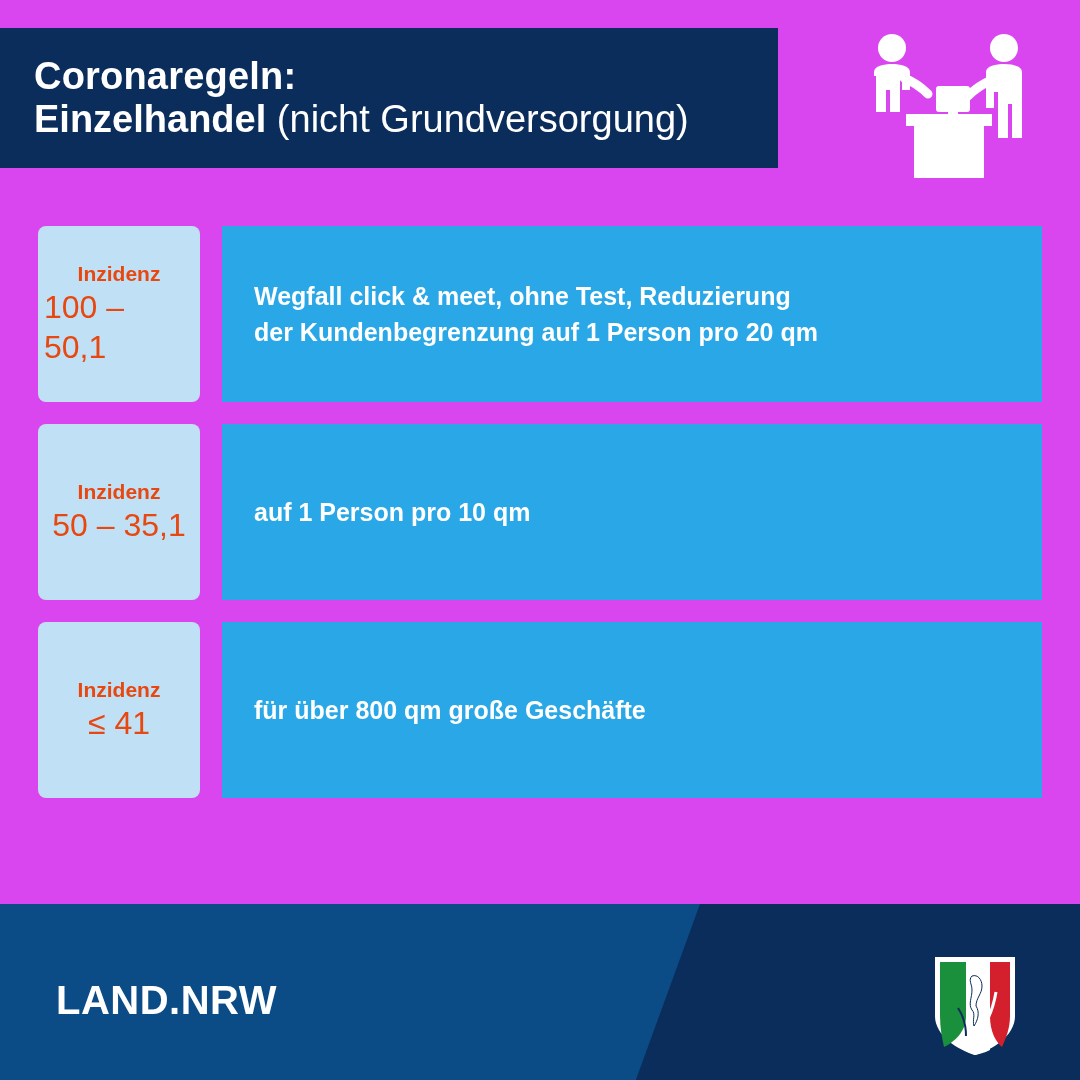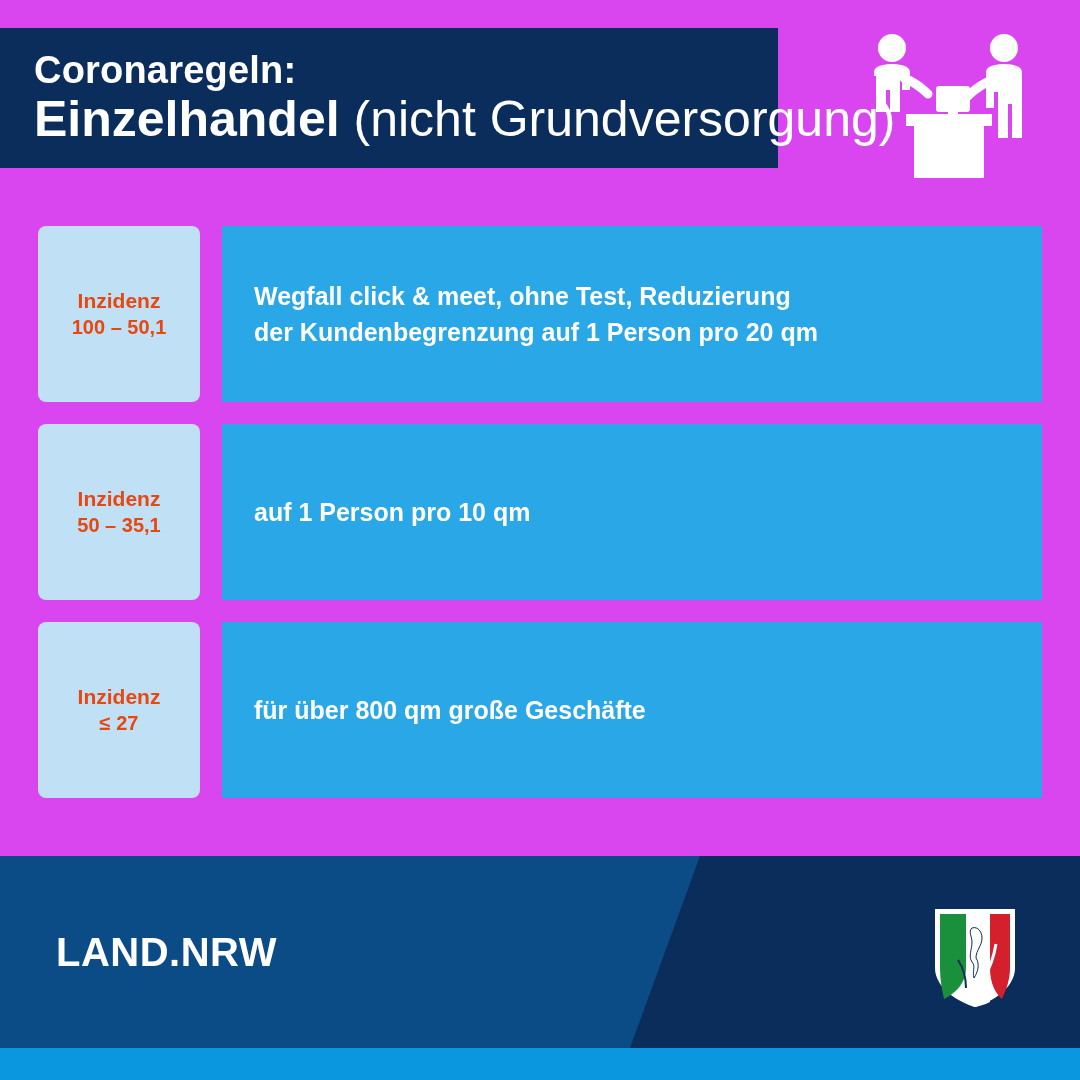--- a/index.html
+++ b/index.html
@@ -37,21 +37,21 @@
   }
   .header-line1 {
     color: #ffffff;
     font-size: 38px;
     font-weight: bold;
     letter-spacing: 0.2px;
     line-height: 1.12;
   }
   .header-line2 {
     color: #ffffff;
-    font-size: 50px;
+    font-size: 38px;
     line-height: 1.12;
     white-space: nowrap;
   }
   .header-line2 .strong {
     font-weight: bold;
   }
   .header-line2 .light {
     font-weight: normal;
   }
 
@@ -93,22 +93,22 @@
   }
   .inzidenz-label {
     color: #e8470f;
     font-size: 21px;
     font-weight: bold;
     line-height: 1.25;
     text-align: right;
   }
   .inzidenz-value {
     color: #e8470f;
-    font-size: 20px;
-    font-weight: bold;
+    font-size: 32px;
+    font-weight: normal;
     line-height: 1.25;
   }
 
   .text-box {
     margin-left: 22px;
     flex: 1 1 auto;
     background: #2aa7e6;
     border-radius: 0;
     display: flex;
     flex-direction: column;
@@ -123,21 +123,21 @@
     font-weight: bold;
     line-height: 1.45;
   }
 
   
   .footer {
     position: absolute;
     left: 0;
     bottom: 0;
     width: 1080px;
-    height: 224px;
+    height: 176px;
     background: #0a97df;
     overflow: hidden;
   }
   .footer-left {
     position: absolute;
     left: 0;
     top: 0;
     width: 700px;
     height: 192px;
     background: #0b4b86;
@@ -218,21 +218,21 @@
         <div class="inzidenz-value">50 – 35,1</div>
       </div>
       <div class="text-box">
         <div class="text-line">auf 1 Person pro 10 qm</div>
       </div>
     </div>
 
     <div class="row">
       <div class="inzidenz-box">
         <div class="inzidenz-label">Inzidenz</div>
-        <div class="inzidenz-value">≤ 27</div>
+        <div class="inzidenz-value">≤ 41</div>
       </div>
       <div class="text-box">
         <div class="text-line">für über 800 qm große Geschäfte</div>
       </div>
     </div>
 
   </div>
 
   <div class="footer">
     <div class="footer-left"></div>

